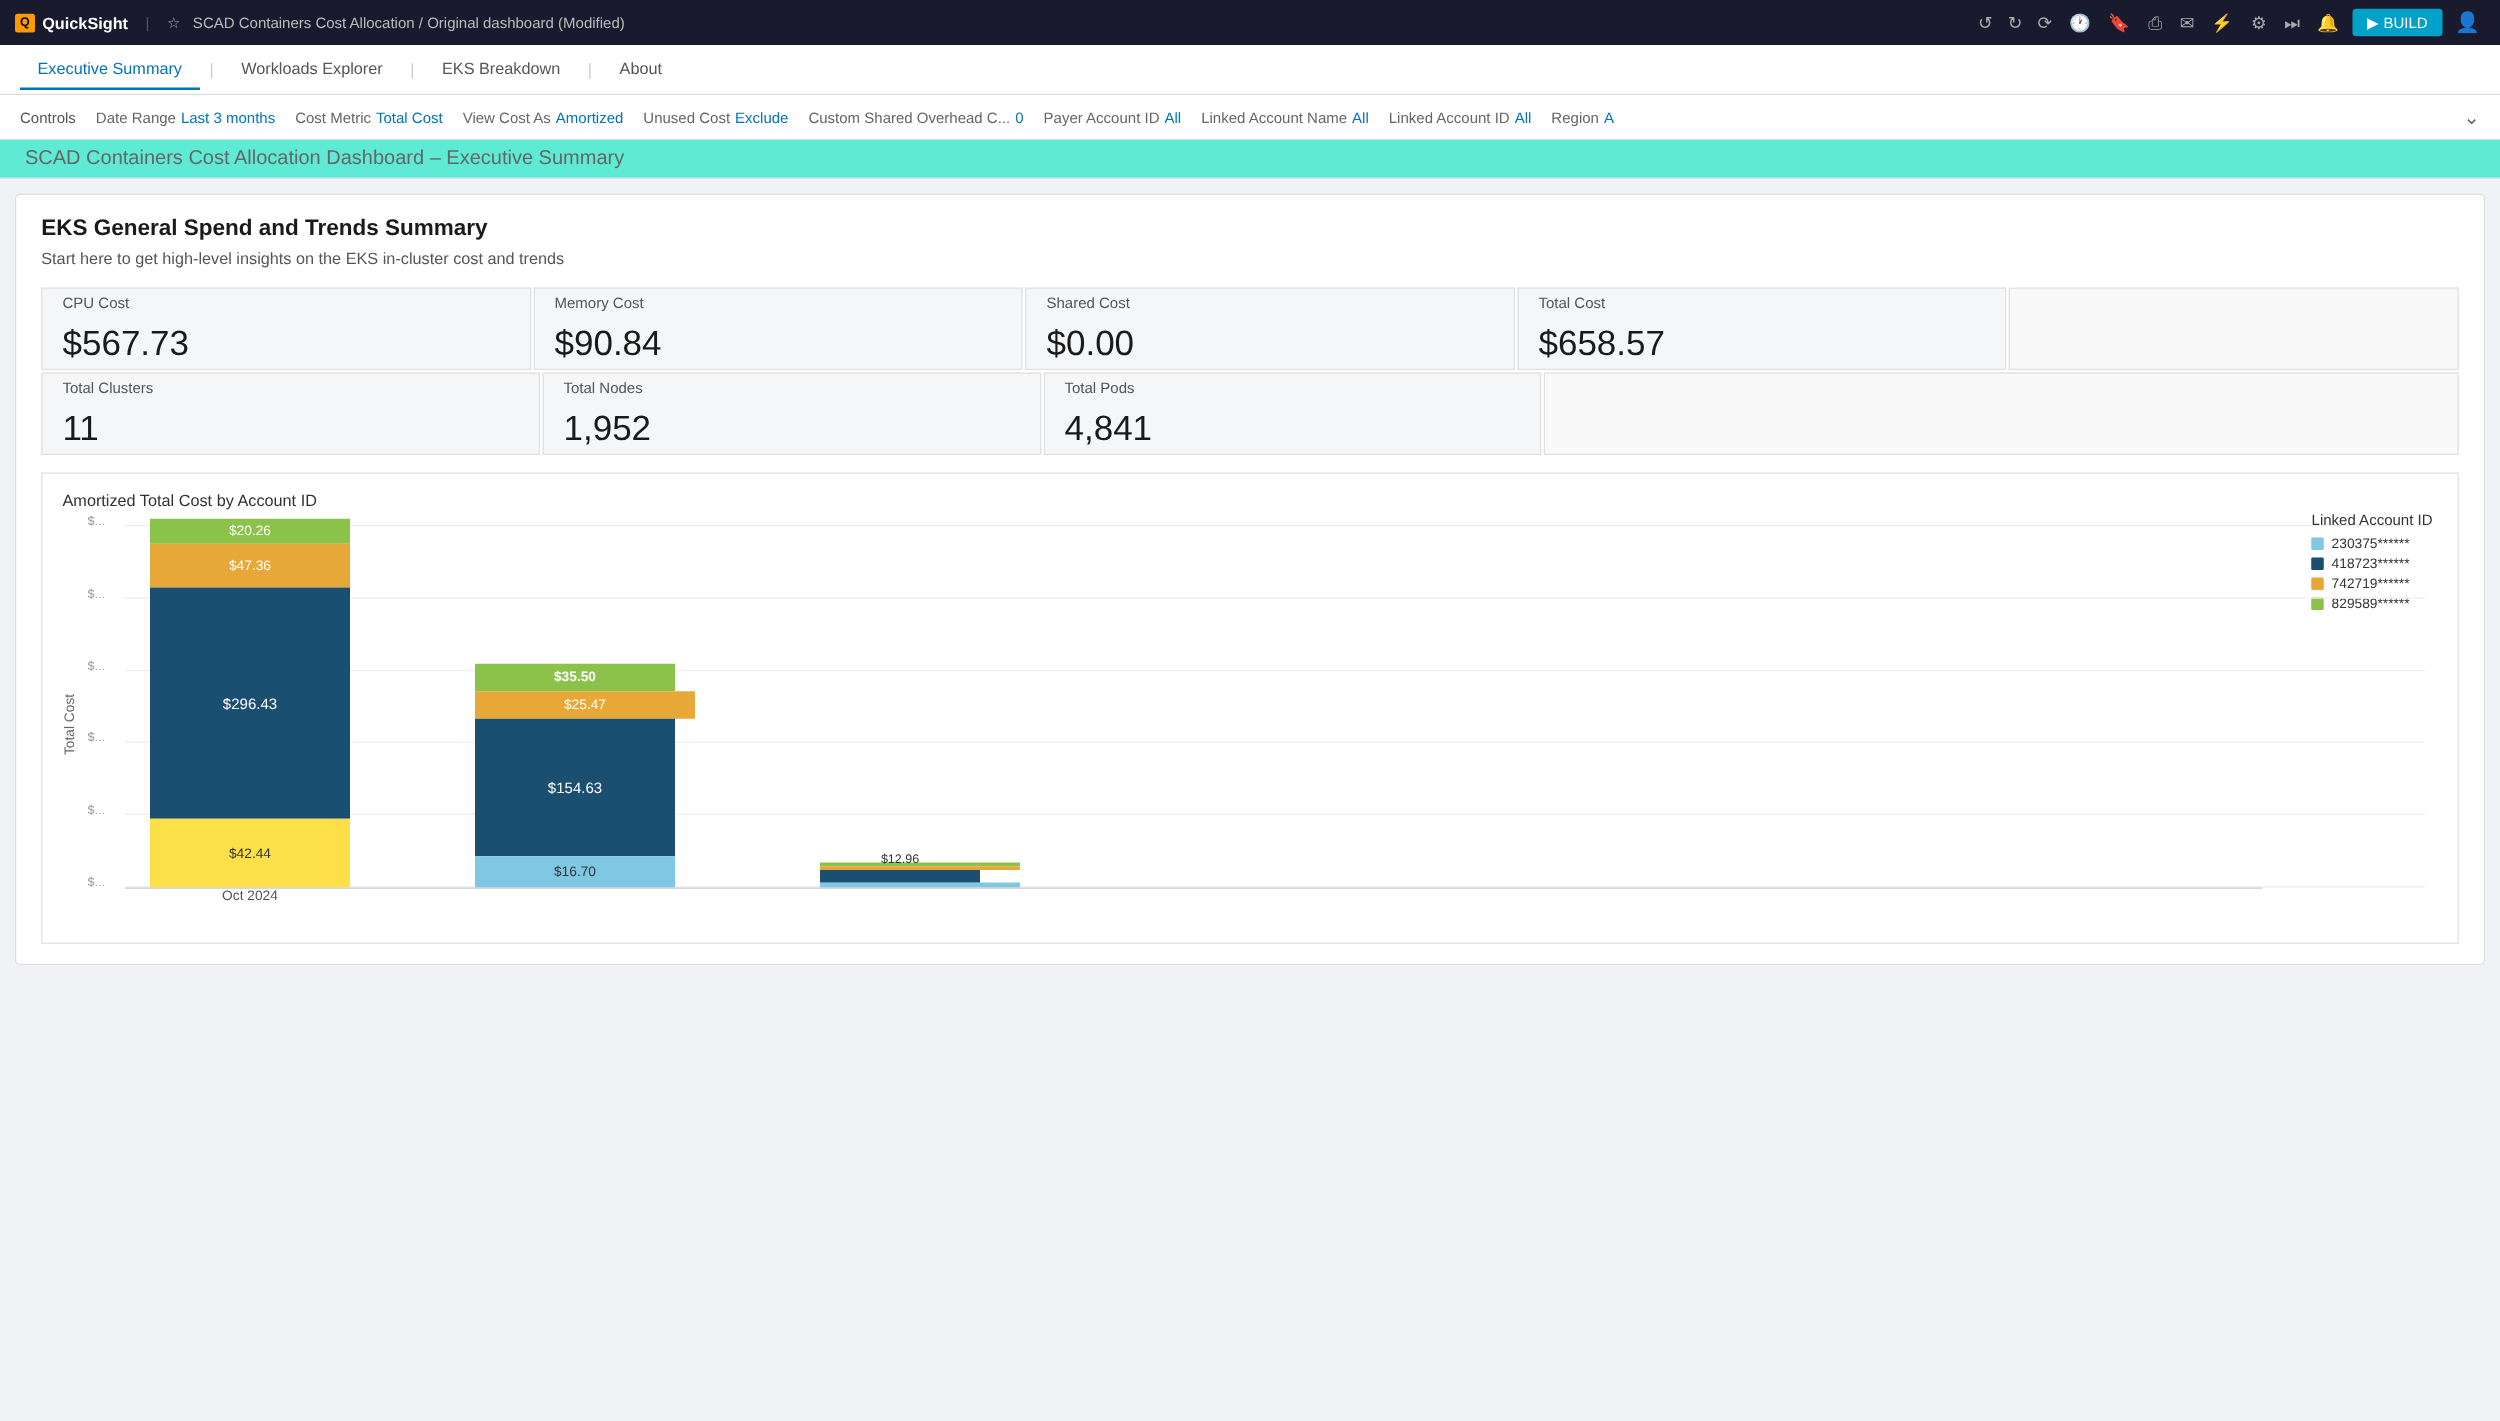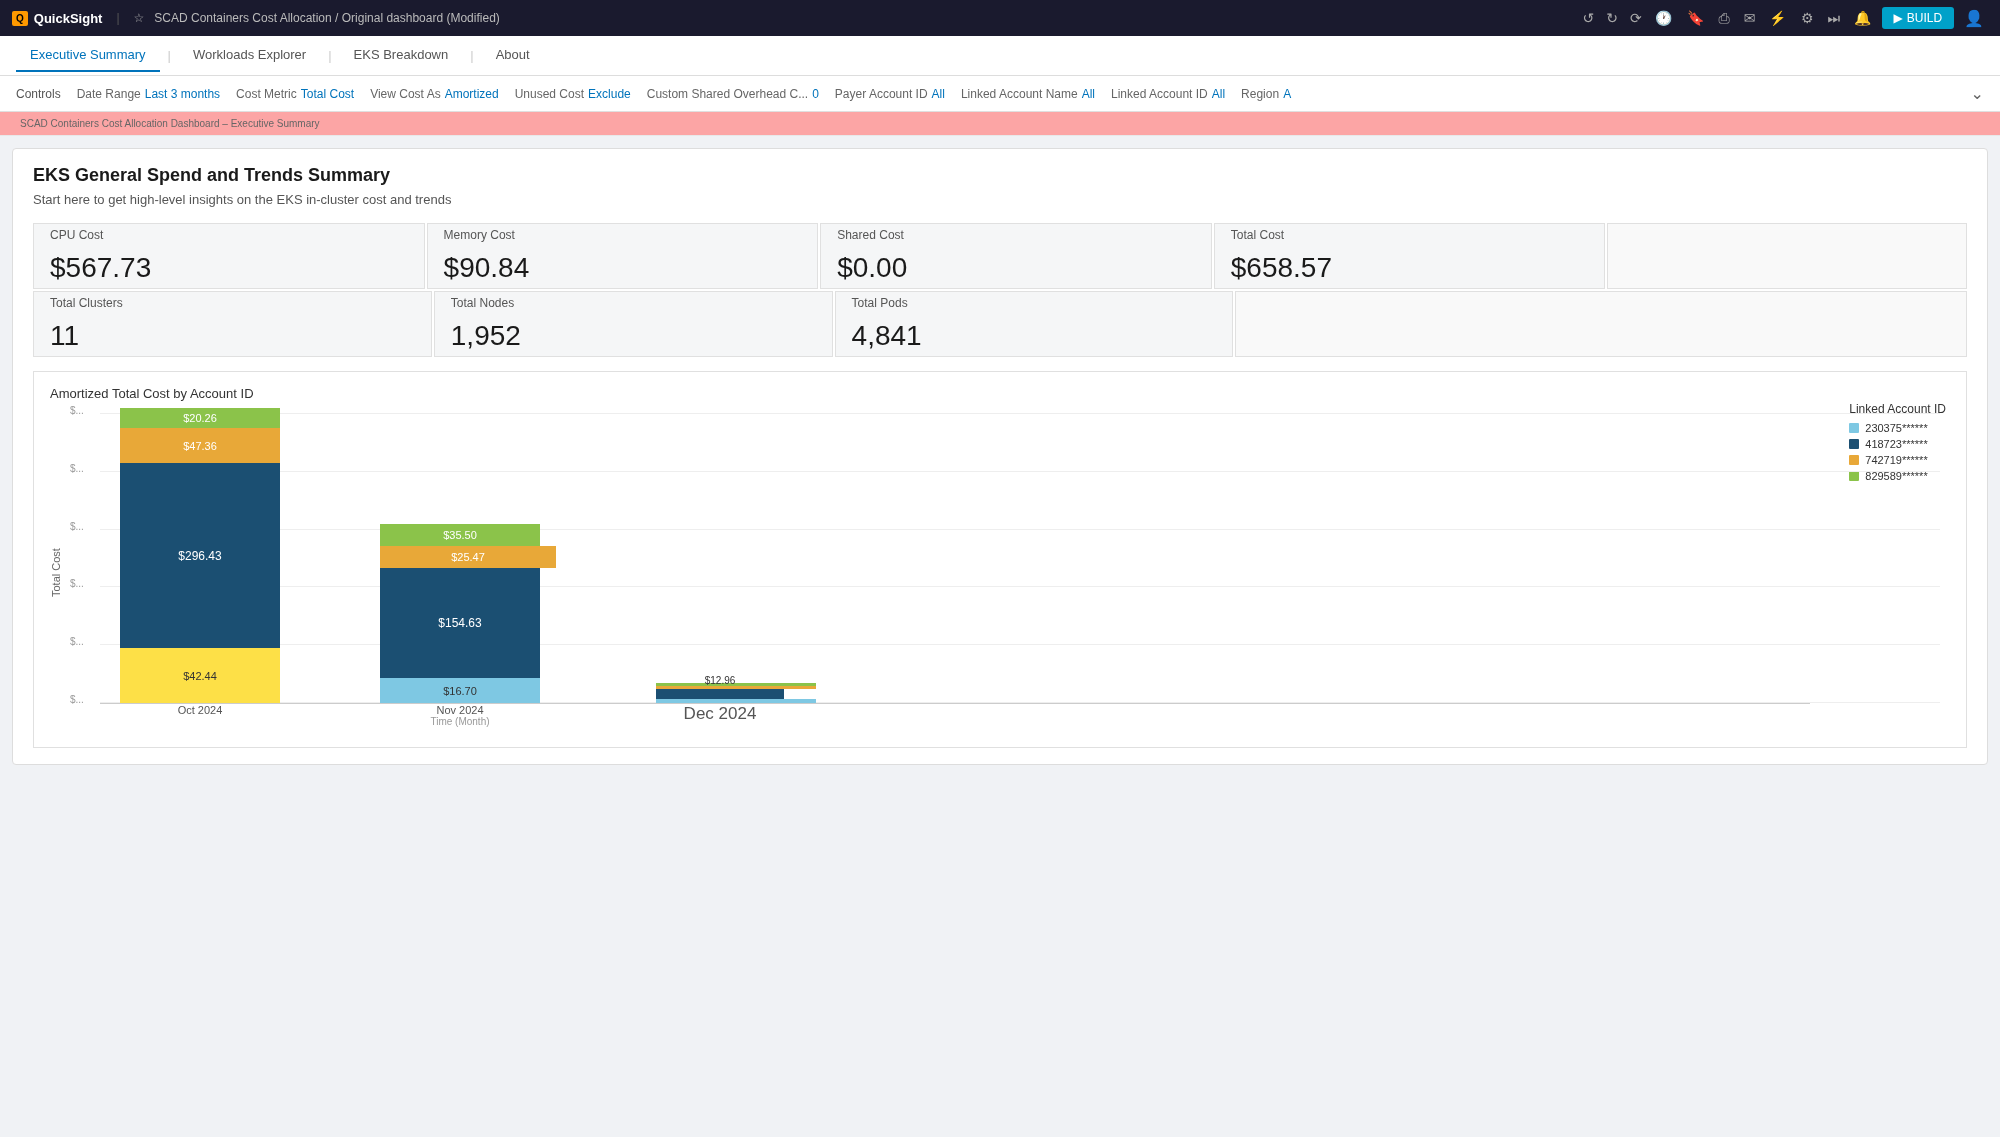--- a/index.html
+++ b/index.html
@@ -60,23 +60,23 @@
       flex-wrap: nowrap;
       overflow: hidden;
     }
     .control-item { display: flex; align-items: center; gap: 4px; font-size: 12px; white-space: nowrap; }
     .control-label { color: #666; }
     .control-value { color: #0073bb; font-weight: 500; }
     .controls-expand { margin-left: auto; cursor: pointer; color: #666; font-size: 16px; }
 
     
     .breadcrumb-bar {
-      background: #fca5a5;
+      background: #5eead4;
       padding: 6px 20px;
-      font-size: 10px;
+      font-size: 16px;
       color: #666;
       border-bottom: 1px solid #e8e8e8;
     }
 
     
     .main-content {
       background: #fff;
       margin: 12px;
       border: 1px solid #ddd;
       border-radius: 4px;
@@ -386,39 +386,39 @@
               <div style="width:160px; height:25px; background:#7ec8e3; display:flex; align-items:center; justify-content:center;">
                 <span style="font-size:11px; color:#333; font-weight:500;">$16.70</span>
               </div>
               <div style="width:160px; height:110px; background:#1b4f72; display:flex; align-items:center; justify-content:center;">
                 <span style="font-size:12px; color:#fff; font-weight:500;">$154.63</span>
               </div>
               <div style="width:176px; height:22px; background:#e8a838; display:flex; align-items:center; justify-content:center;">
                 <span style="font-size:11px; color:#fff; font-weight:500;">$25.47</span>
               </div>
               <div style="width:160px; height:22px; background:#8bc34a; display:flex; align-items:center; justify-content:center;">
-                <span style="font-size:11px; color:#fff; font-weight:400;">$35.50</span>
+                <span style="font-size:11px; color:#fff; font-weight:700;">$35.50</span>
               </div>
             </div>
           </div>
 
           <div style="display:flex; flex-direction:column; align-items:center; position:relative;">
             <div style="display:flex; flex-direction:column-reverse; position:relative;">
               <div style="width:160px; height:4px; background:#7ec8e3;"></div>
               <div style="width:128px; height:10px; background:#1b4f72; display:flex; align-items:center; justify-content:center; position:relative;">
                 <span style="font-size:10px; color:#333; position:absolute; top:-14px; white-space:nowrap;">$12.96</span>
               </div>
               <div style="width:160px; height:3px; background:#e8a838;"></div>
               <div style="width:160px; height:3px; background:#8bc34a;"></div>
             </div>
           </div>
 
         </div>
 
-        <div style="position:absolute; bottom:0; left:30px; right:140px; height:30px; display:flex; align-items:flex-start; gap:100px; padding: 0 20px; border-top: 1px solid #ccc;">
+        <div style="position:absolute; bottom:0; left:30px; right:140px; height:30px; display:flex; align-items:flex-start; gap:100px; padding: 0 20px; border-top: 1px solid #ccc; flex-direction: column;">
           <div style="width:160px; text-align:center;">
             <div style="font-size:11px; color:#555;">Oct 2024</div>
           </div>
           <div style="width:160px; text-align:center;">
             <div style="font-size:11px; color:#555;">Nov 2024</div>
             <div style="font-size:10px; color:#999;">Time (Month)</div>
           </div>
           <div style="width:160px; text-align:center;">
             <div style="font-size:17px; color:#555;">Dec 2024</div>
           </div>

